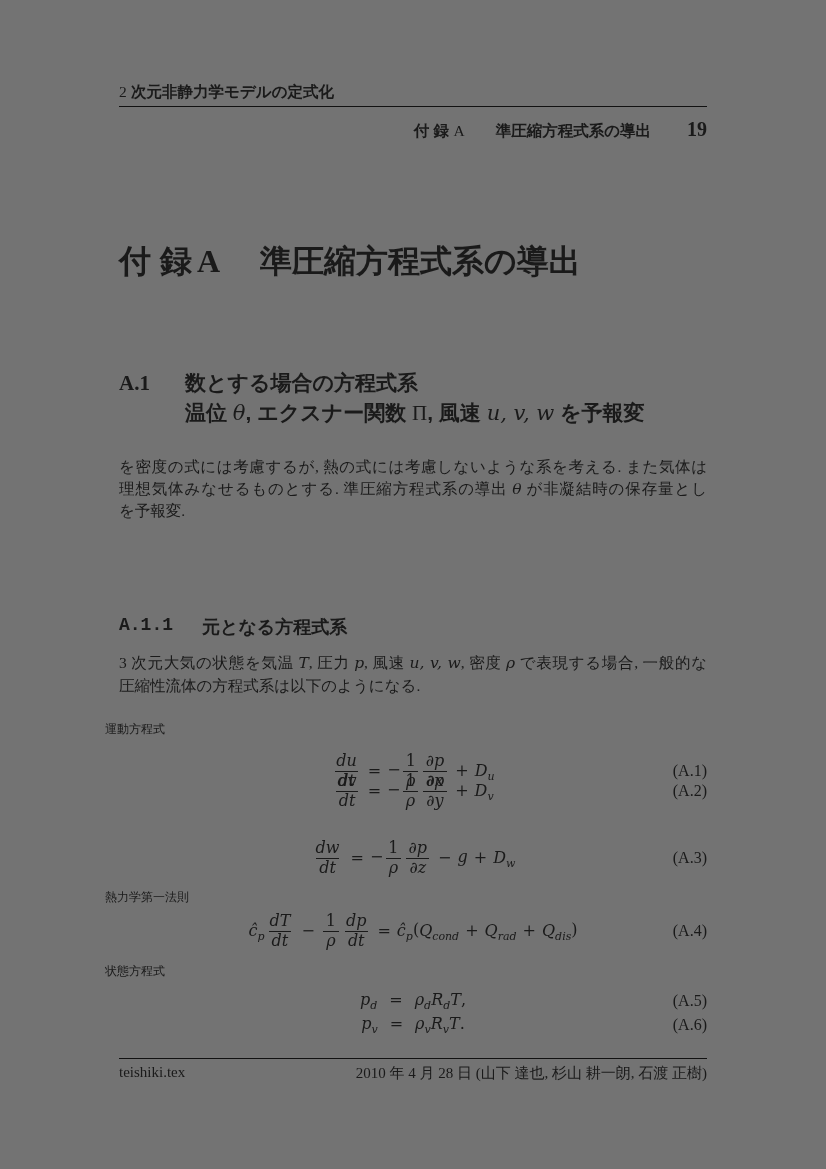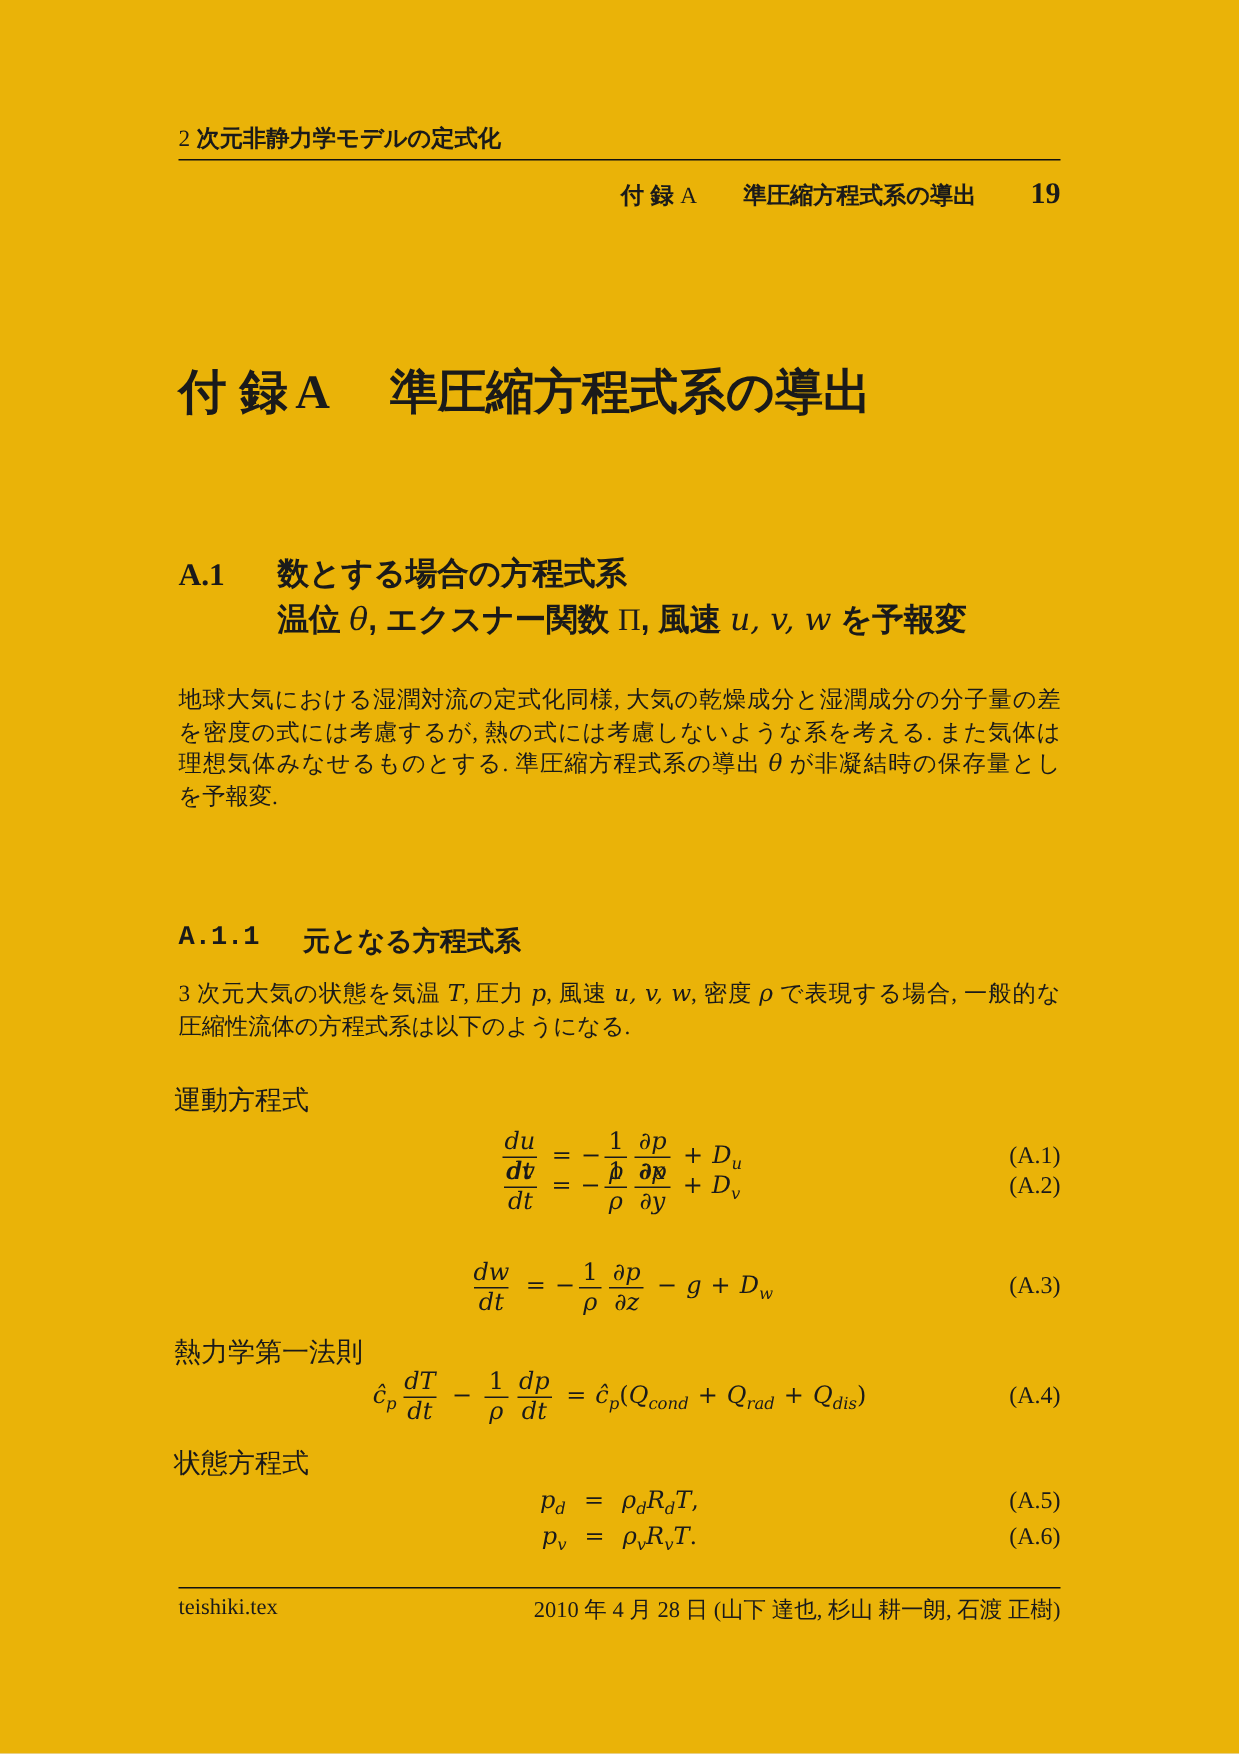--- a/index.html
+++ b/index.html
@@ -1,18 +1,18 @@
 <!DOCTYPE html>
 <html><head>
 <meta charset="utf-8">
 <style>
   html,body { margin:0; padding:0; background:#e8e8e8; }
   .page {
     position:relative; width:826px; height:1169px; margin:0 auto;
-    background:#eab308; color:#1a1a1a; overflow:hidden;
+    background:#737373; color:#1a1a1a; overflow:hidden;
     font-family:"Liberation Serif", serif;
   }
   
   .header-left {
     position:absolute; left:119px; top:82px;
     font-family:"Liberation Sans", sans-serif; font-weight:bold; font-size:15.5px;
     white-space:nowrap;
   }
   .header-right {
     position:absolute; right:119px; top:82px;
@@ -58,21 +58,21 @@
   .para.p2 { top:652px; }
   .pline.just { text-align:justify; text-align-last:justify; }
 
   
   .seg-m  { font-family:"DejaVu Serif", serif; font-style:italic; font-weight:normal; }
   .seg-rm { font-family:"Liberation Serif", serif; font-style:normal; font-weight:normal; }
   .section .seg-rm, .chapter .seg-rm { font-weight:bold; }
   .section .seg-rm.pi { font-weight:normal; }
 
   
-  .eq-label { position:absolute; left:116px; font-size:18px; white-space:nowrap;text-align:right; }
+  .eq-label { position:absolute; left:105px; font-size:12px; white-space:nowrap;text-align:right; }
   .lab-motion { top:721px; }
   .lab-thermo { top:889px; }
   .lab-state  { top:963px; }
 
   .eq-row {
     position:absolute; left:119px; width:588px;
     display:flex; align-items:center; justify-content:center;
     font-family:"DejaVu Serif", serif; font-size:16px; white-space:nowrap;
   }
   .eq-row.tall { height:46px; }
@@ -119,21 +119,20 @@
 
   <h2 class="section">
     <span class="sec-num">A.1</span>
     <span class="sec-body">
       <div class="sec-line">数とする場合の方程式系</div>
       <div class="sec-line"><span class="seg-jp">温位 </span><span class="seg-m">θ</span><span class="seg-jp">, エクスナー関数 </span><span class="seg-rm pi">Π</span><span class="seg-jp">, 風速 </span><span class="seg-m">u, v, w</span><span class="seg-jp"> を予報変</span></div>
     </span>
   </h2>
 
   <div class="para intro">
-    <div class="pline just"><span class="seg-jp">地球大気における湿潤対流の定式化同様, 大気の乾燥成分と湿潤成分の分子量の差</span></div>
     <div class="pline just"><span class="seg-jp">を密度の式には考慮するが, 熱の式には考慮しないような系を考える. また気体は</span></div>
     <div class="pline just"><span class="seg-jp">理想気体みなせるものとする. 準圧縮方程式系の導出 </span><span class="seg-m">θ</span><span class="seg-jp"> が非凝結時の保存量とし</span></div>
     <div class="pline"><span class="seg-jp">を予報変.</span></div>
   </div>
 
   <h3 class="subsection">
     <span class="sub-num">A.1.1</span>
     <span>元となる方程式系</span>
   </h3>
 

